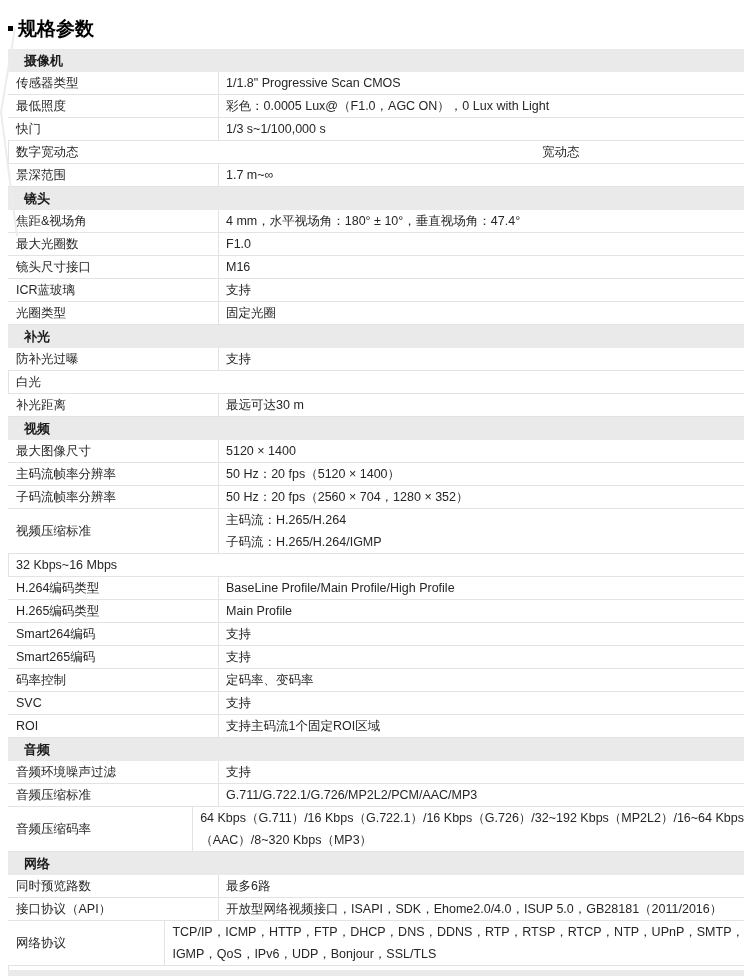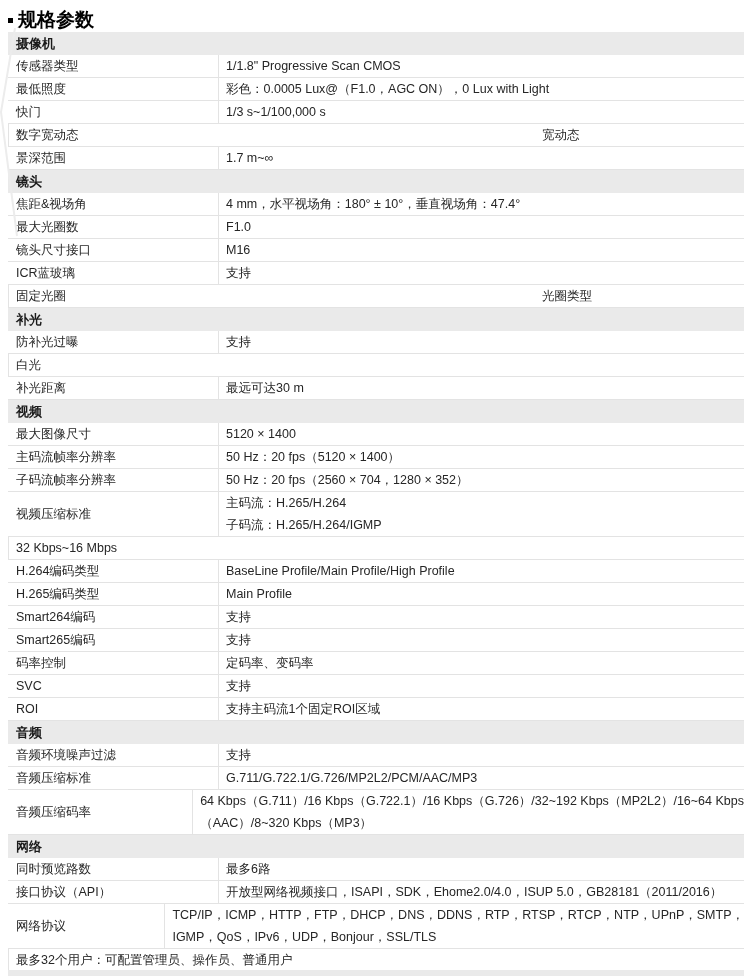--- a/index.html
+++ b/index.html
@@ -2,29 +2,29 @@
 <html><head>
 <meta charset="utf-8">
 <style>
   * { margin:0; padding:0; box-sizing:border-box; }
   html,body { width:750px; height:976px; background:#ffffff; overflow:hidden; position:relative;
     font-family:"Liberation Sans","DejaVu Sans",sans-serif; color:#222222; }
 
   .watermark-chevron { position:absolute; left:0; top:28px; width:18px; height:210px;
     pointer-events:none; }
 
-  .page-title { height:32px; padding:8px 0 0 6px; display:flex; align-items:center;
+  .page-title { height:49px; padding:8px 0 0 6px; display:flex; align-items:center;
     font-size:19px; font-weight:bold; color:#000; }
   .title-bullet { width:5px; height:5px; background:#000; display:inline-block;
     margin:0 5px 0 2px; }
 
   .spec-table { margin:0 6px 0 8px; }
 
   .section-header { min-height:23px; background:#eaeaea; display:flex; align-items:center;
-    padding-left:8px; font-size:13px; font-weight:bold; color:#1a1a1a; }
+    padding-left:16px; font-size:13px; font-weight:bold; color:#1a1a1a; }
 
   .row { display:flex; align-items:stretch; min-height:23px;
     border-bottom:1px solid #e3e3e3; font-size:12.5px; }
   .cell.label { width:210px; padding-left:8px; display:flex; align-items:center;
     color:#262626; }
   .cell.value { flex:1; border-left:1px solid #e3e3e3; padding-left:7px;
     display:flex; flex-direction:column; justify-content:center; color:#262626; }
   .vline { line-height:22px; white-space:nowrap; }
 
   .partial-header { position:absolute; bottom:0; left:8px; right:6px; height:6px;
@@ -93,24 +93,24 @@
         <div class="vline">M16</div>
       </div>
     </div>
     <div class="row">
       <div class="cell label">ICR蓝玻璃</div>
       <div class="cell value">
         <div class="vline">支持</div>
       </div>
     </div>
     <div class="row">
+      <div class="cell label">光圈类型</div>
       <div class="cell value">
         <div class="vline">固定光圈</div>
       </div>
-      <div class="cell label">光圈类型</div>
     </div>
     <div class="section-header">补光</div>
     <div class="row">
       <div class="cell label">防补光过曝</div>
       <div class="cell value">
         <div class="vline">支持</div>
       </div>
     </div>
     <div class="row">
       <div class="cell value">

